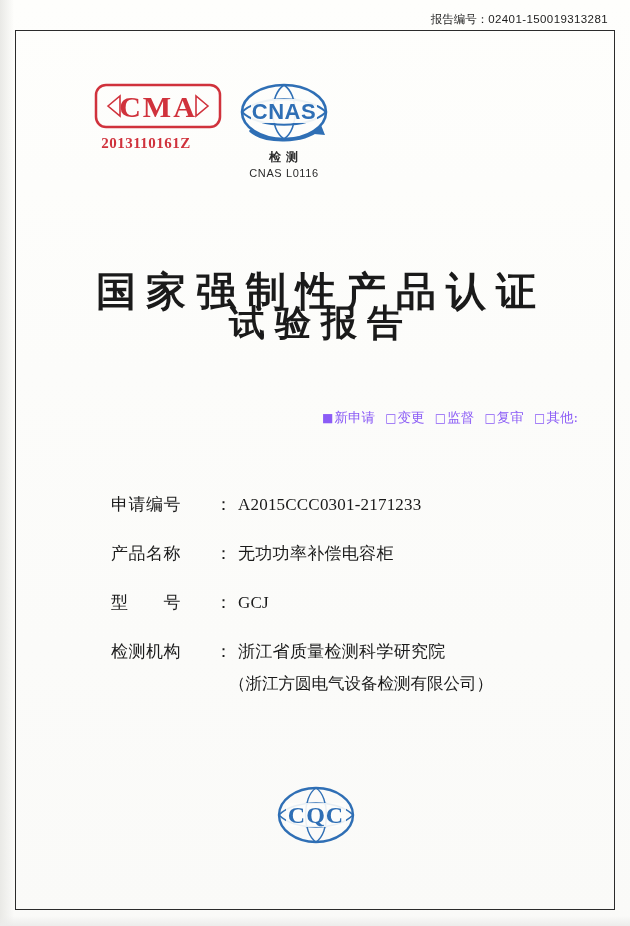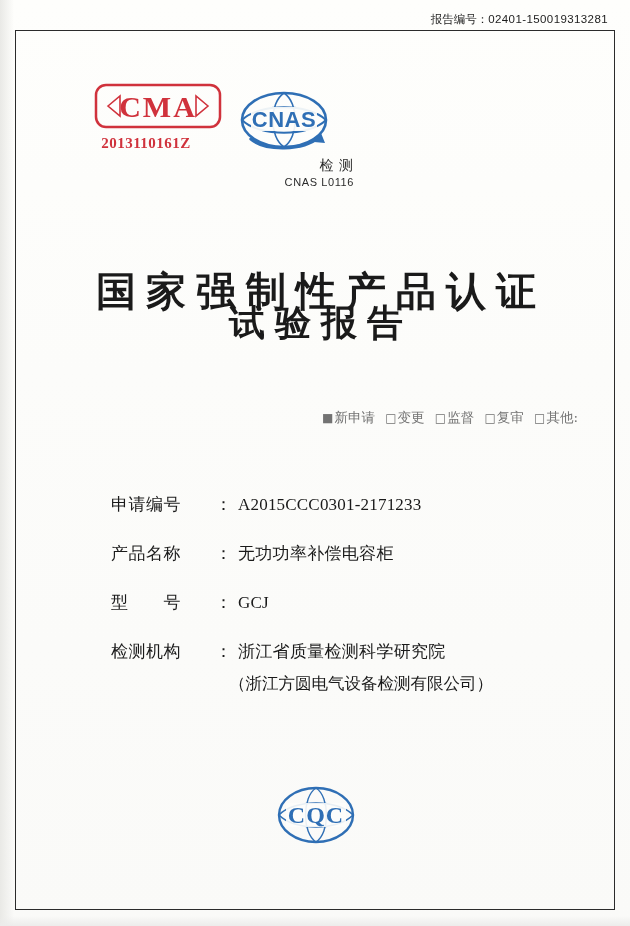--- a/index.html
+++ b/index.html
@@ -84,35 +84,36 @@
     font-size: 15px;
     font-weight: bold;
     color: #d0323c;
     font-family: "Liberation Serif", serif;
     letter-spacing: 0.5px;
   }
 
   .cnas-block {
     position: absolute;
     left: 198px;
-    top: 8px;
+    top: 0px;
     width: 140px;
-    text-align: right;
+    text-align: center;
   }
   .cnas-mark {
     width: 110px;
     height: 72px;
     margin: 0 auto;
     position: relative;
   }
   .cnas-sub1 {
-    font-size: 14px;
+    font-size: 12px;
     color: #2b2b2b;
     margin-top: -2px;
     letter-spacing: 1px;
+    font-weight: bold;
   }
   .cnas-sub2 {
     font-size: 11px;
     color: #2b2b2b;
     letter-spacing: 0.6px;
     font-family: "Liberation Sans", sans-serif;
     margin-top: 1px;
   }
 
   
@@ -143,21 +144,21 @@
     font-family: "DejaVu Serif", serif;
     text-indent: 10px;
   }
 
   
   .checks {
     position: absolute;
     top: 378px;
     right: 30px;
     font-size: 13.5px;
-    color: #737373;
+    color: #8b5cf6;
     white-space: nowrap;
     font-family: "DejaVu Serif", serif;
   }
   .checks .opt { margin-right: 6px; }
   .checks .bx { font-family: "DejaVu Sans", sans-serif; font-size: 12px; margin-right: 1px; }
 
   
   .fields {
     position: absolute;
     left: 95px;

